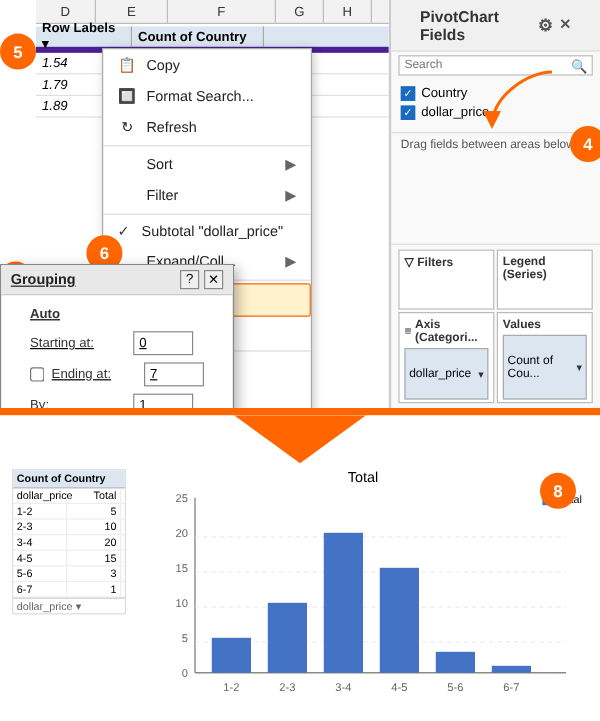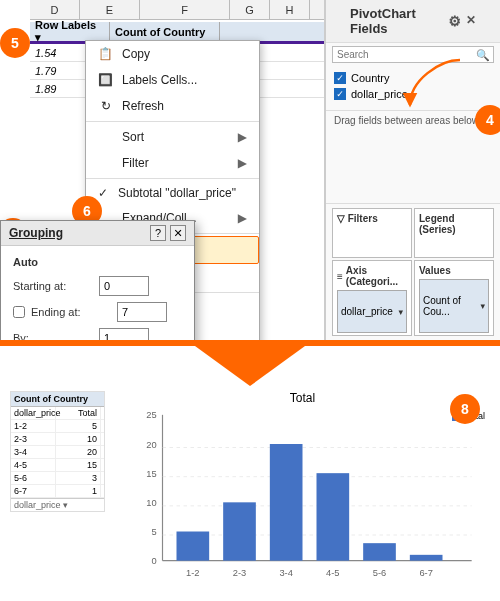--- a/index.html
+++ b/index.html
@@ -57,21 +57,21 @@
       position: absolute;
       top: 22px;
       left: 30px;
       right: 0;
       bottom: 0;
     }
 
     .pt-header {
       display: flex;
       background: #dce6f1;
-      border-bottom: 3px solid #4c1d95;
+      border-bottom: 5px solid #4c1d95;
       height: 22px;
     }
     .pt-header-cell {
       padding: 3px 5px;
       font-size: 11px;
       font-weight: bold;
       border-right: 1px solid #aaa;
       display: flex;
       align-items: center;
     }
@@ -281,21 +281,21 @@
       width: 16px;
       height: 16px;
       border: 1px solid #888;
       background: #f0f0f0;
       font-size: 11px;
       display: flex;
       align-items: center;
       justify-content: center;
       cursor: pointer;
     }
-    .gd-body { padding: 10px 12px; }
+    .gd-body { padding: 10px 24px; text-decoration: underline; }
     .gd-auto-label {
       font-size: 11px;
       font-weight: bold;
       margin-bottom: 8px;
       color: #333;
     }
     .gd-row {
       display: flex;
       align-items: center;
       gap: 6px;
@@ -454,21 +454,21 @@
 
     <div class="badge" style="top: 28px; left: 0px; width: 30px; height: 30px; font-size: 14px;">5</div>
 
     <div class="context-menu">
       <div class="cm-item">
         <span class="cm-icon">📋</span>
         <span>Copy</span>
       </div>
       <div class="cm-item">
         <span class="cm-icon">🔲</span>
-        <span>Labels Cells...</span>
+        <span>Format Search...</span>
       </div>
       <div class="cm-item">
         <span class="cm-icon">↻</span>
         <span>Refresh</span>
       </div>
       <div class="cm-separator"></div>
       <div class="cm-item">
         <span class="cm-icon"></span>
         <span>Sort</span>
         <span class="cm-arrow">▶</span>

